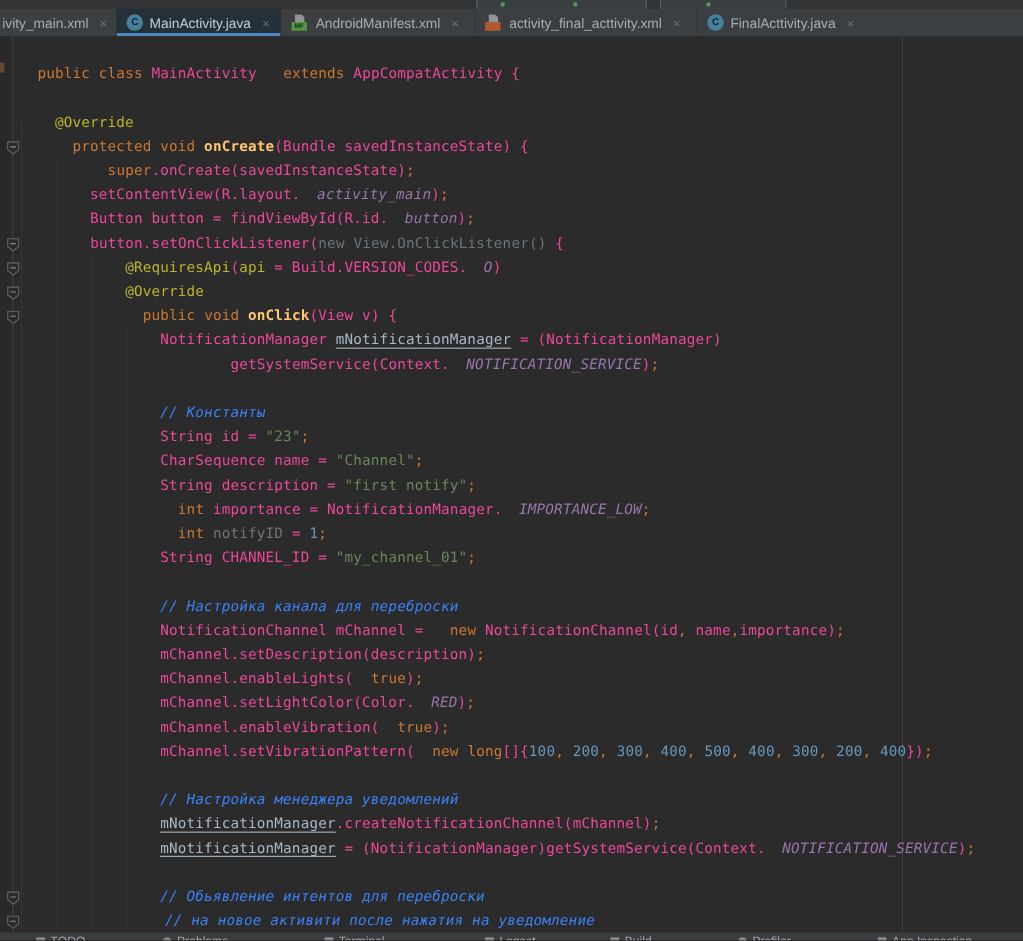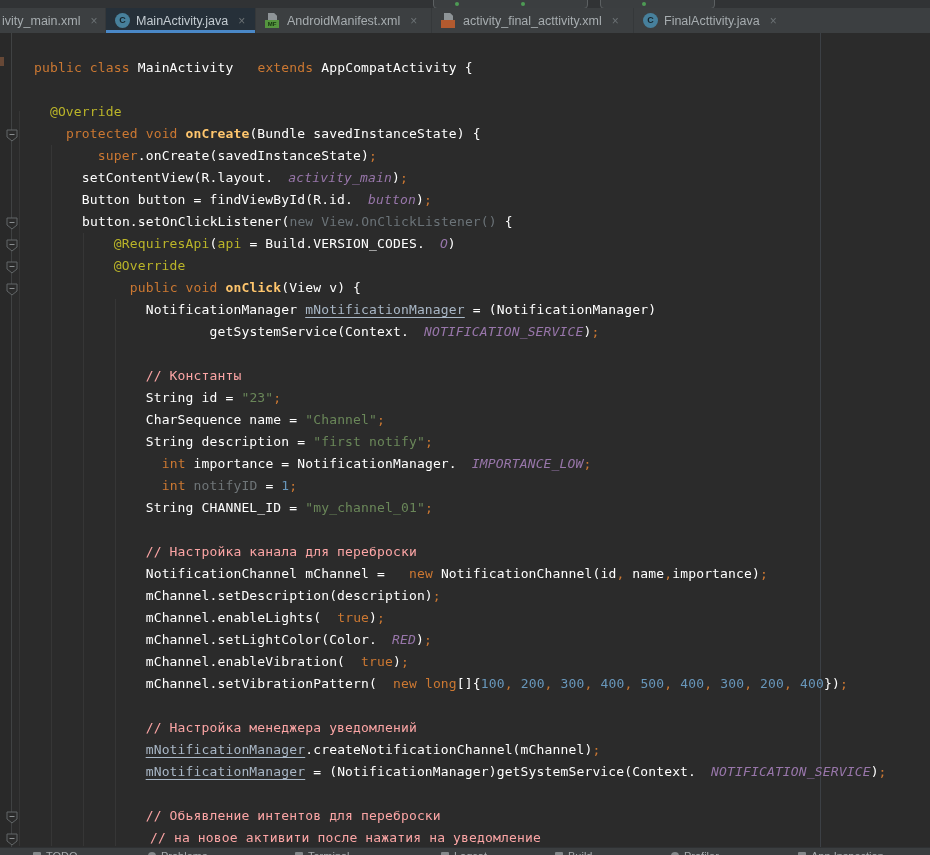--- a/index.html
+++ b/index.html
@@ -39,23 +39,23 @@
   .margin-guide{position:absolute;left:820px;top:0;width:1px;height:100%;background:#3c4045;}
   .indent-guide{position:absolute;width:1px;background:#363636;}
   .code-line{position:absolute;height:22px;line-height:22px;white-space:pre;
              font-family:"DejaVu Sans Mono",monospace;font-size:13px;letter-spacing:.15px;}
   .tk-k{color:#cc7832;margin-left:16px;}
   .tk-o{color:#cc7832;}
   .tk-m{color:#ffc66d;font-weight:600;}
   .tk-a{color:#bbb529;}
   .tk-s{color:#6a8759;}
   .tk-n{color:#6897bb;}
-  .tk-c{color:#fca5a5;}
+  .tk-c{color:#3b82f6;font-style:italic;}
   .tk-f{color:#9876aa;font-style:italic;margin-left:15px;}
-  .tk-p{color:#ffffff;}
+  .tk-p{color:#ec4899;}
   .tk-d{color:#6b7378;}
   .tk-g{color:#6f7578;}
   .tk-u{color:#a9b7c6;text-decoration:underline;text-underline-offset:3px;}
   .fold-marker{position:absolute;left:6px;width:12px;height:13px;}
   .gutter-artifact{position:absolute;left:0;top:24px;width:4px;height:9px;background:#77503a;opacity:.8;}
   
   .bottombar{position:absolute;left:0;top:847px;width:930px;height:16px;background:#3b3e40;
              border-top:1px solid #2f3133;}
   .tw-item{position:absolute;top:2px;display:flex;align-items:center;gap:5px;
            font-size:11px;color:#a7abad;white-space:nowrap;}

